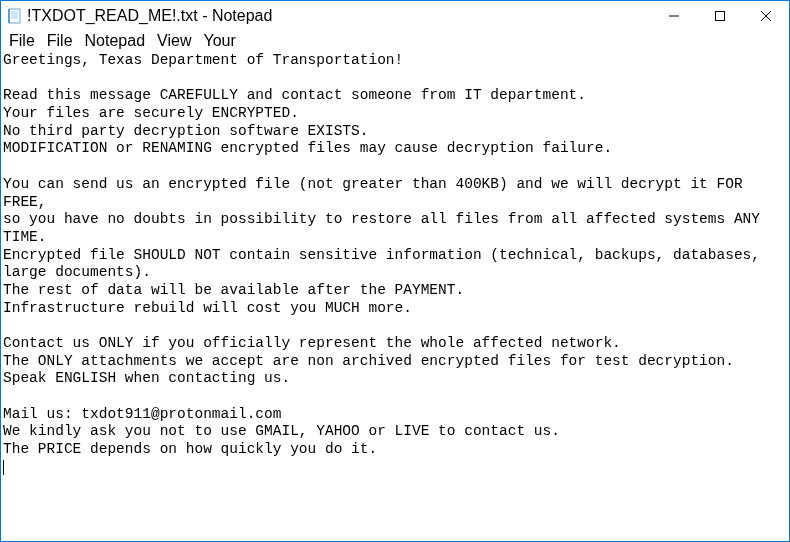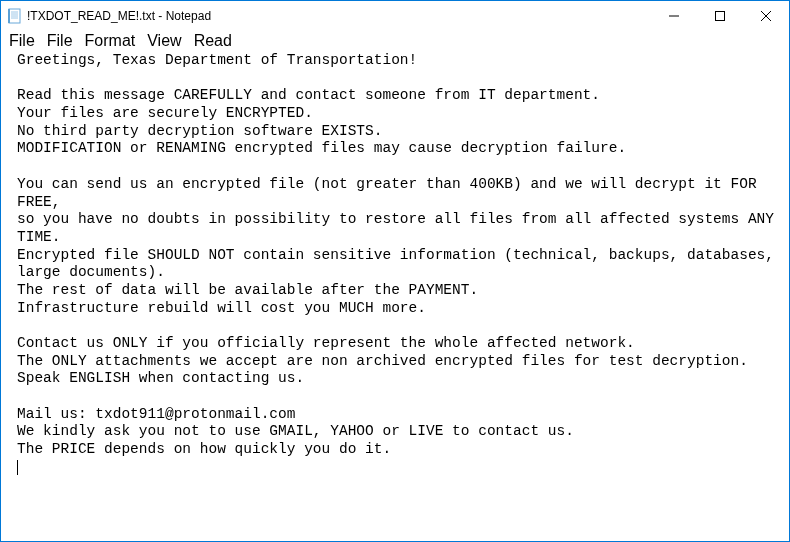--- a/index.html
+++ b/index.html
@@ -31,21 +31,21 @@
       align-items: center;
       padding-left: 6px;
       gap: 4px;
     }
     .app-icon {
       width: 16px;
       height: 16px;
       flex-shrink: 0;
     }
     .title-text {
-      font-size: 12px;
+      font-size: 16px;
       color: #000;
       white-space: nowrap;
     }
     .window-controls {
       display: flex;
       height: 100%;
     }
     .window-control {
       width: 46px;
       height: 30px;
@@ -67,21 +67,21 @@
     }
     .menu-item {
       padding: 1px 6px;
       font-size: 16px;
       color: #000;
       cursor: pointer;
     }
     .text-area {
       flex: 1;
       background: #ffffff;
-      padding: 2px 4px 2px 16px;
+      padding: 2px 4px 2px 2px;
       font-family: Consolas, 'Courier New', monospace;
       font-size: 14.5px;
       line-height: 1.22;
       color: #000;
       white-space: pre-wrap;
       word-wrap: break-word;
       overflow: hidden;
       outline: none;
       border: none;
     }
@@ -128,23 +128,23 @@
             <line x1="0" y1="0" x2="10" y2="10" stroke="#000" stroke-width="1"></line>
             <line x1="10" y1="0" x2="0" y2="10" stroke="#000" stroke-width="1"></line>
           </svg>
       </button>
     </div>
   </div>
 
   <div class="menubar">
     <span class="menu-item">File</span>
     <span class="menu-item">File</span>
-    <span class="menu-item">Format</span>
+    <span class="menu-item">Notepad</span>
     <span class="menu-item">View</span>
-    <span class="menu-item">Read</span>
+    <span class="menu-item">Your</span>
   </div>
 
   <div class="text-area"><span>Greetings, Texas Department of Transportation!
 
 Read this message CAREFULLY and contact someone from IT department.
 Your files are securely ENCRYPTED.
 No third party decryption software EXISTS.
 MODIFICATION or RENAMING encrypted files may cause decryption failure.
 
 You can send us an encrypted file (not greater than 400KB) and we will decrypt it FOR FREE,

